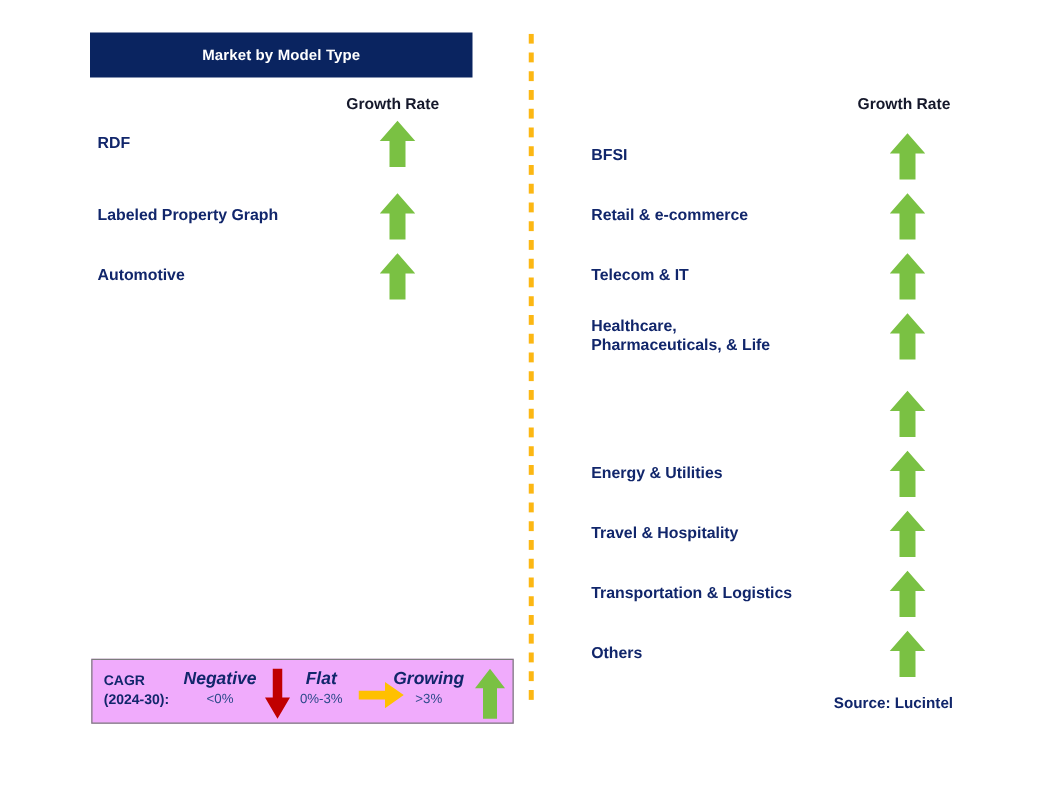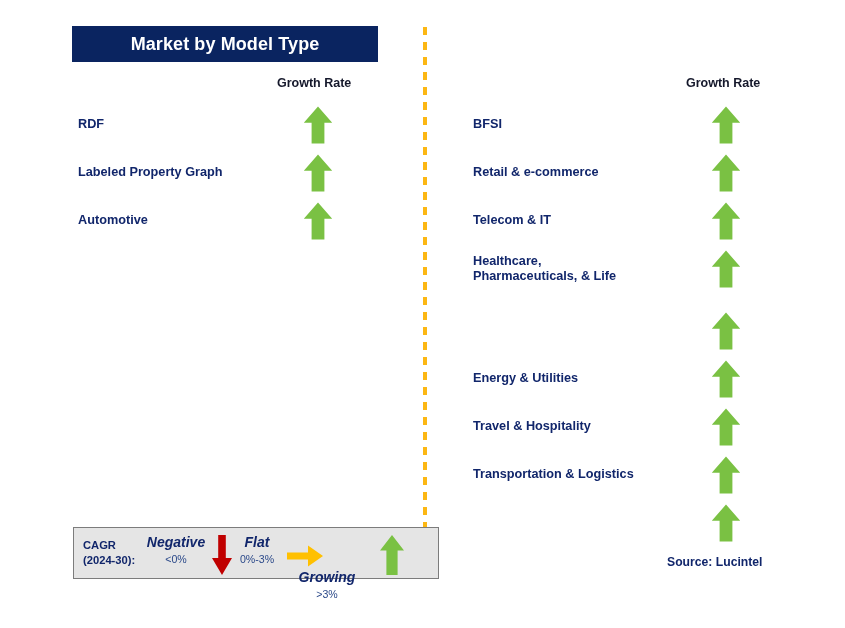--- a/index.html
+++ b/index.html
@@ -27,21 +27,21 @@
     background: #0a2460;
     display: flex;
     align-items: center;
     justify-content: center;
   }
   #panel-left .panel-header  { left: 72px;  width: 306px; }
   #panel-right .panel-header { left: 31px;  width: 311px; }
 
   .panel-header-title {
     color: #ffffff;
-    font-size: 18px;
+    font-size: 12px;
     font-weight: bold;
     letter-spacing: .1px;
     white-space: nowrap;
   }
 
   .growth-rate-label {
     position: absolute;
     top: 76px;
     font-size: 12.5px;
     font-weight: bold;
@@ -89,24 +89,24 @@
     height: 534px;
     background-image: linear-gradient(to bottom, #fcb713 0px, #fcb713 8px, rgba(255,255,255,0) 8px, rgba(255,255,255,0) 15px);
     background-size: 4px 15px;
   }
 
   
   #legend {
     position: absolute;
     left: 73px;
     top: 527px;
-    width: 366px;
+    width: 338px;
     height: 52px;
     border: 1.6px solid #7c7c7c;
-    background: #e5e5e5;
+    background: #f0abfc;
     box-sizing: border-box;
   }
   .legend-inner { position: relative; width: 100%; height: 100%; }
 
   .cagr-text {
     position: absolute;
     left: 9px;
     top: 10px;
     font-size: 11.2px;
     font-weight: bold;
@@ -124,21 +124,21 @@
     white-space: nowrap;
   }
   .legend-range {
     font-size: 10.6px;
     color: #2c4a8a;
     white-space: nowrap;
     margin-top: 3px;
   }
   #legend-neg    { left: 69px;  top: 6px; width: 66px; }
   #legend-flat   { left: 150px; top: 6px; width: 66px; }
-  #legend-grow   { left: 218px; top: 6px; width: 70px; margin-top: 35px; }
+  #legend-grow   { left: 234px; top: 6px; width: 70px; }
 
   .legend-icon { position: absolute; }
   #legend-icon-negative { left: 137px; top: 6px;  width: 22px; height: 42px; }
   #legend-icon-flat     { left: 212px; top: 16px; width: 38px; height: 24px; }
   #legend-icon-growing  { left: 305px; top: 6px;  width: 26px; height: 42px; }
 
   
   #source-note {
     position: absolute;
     left: 667px;
@@ -156,21 +156,21 @@
 
 <div class="panel" id="panel-left">
 
   <div class="panel-header">
     <span class="panel-header-title">Market by Model Type</span>
   </div>
 
   <div class="growth-rate-label">Growth Rate</div>
 
   <div class="rows" id="left-rows">
-      <div class="row" style="top: 103px;">
+      <div class="row" style="top: 93px;">
         <div class="row-label">RDF</div>
         <div class="row-arrow" style="top: 3px;">
           <svg viewBox="0 0 30 38" width="30" height="38">
             <path d="M15 0.5 L29.2 16.8 H21.4 V37.5 H8.6 V16.8 H0.8 Z" fill="#7ac143"></path>
           </svg>
         </div>
       </div>
       <div class="row" style="top: 151px;">
         <div class="row-label">Labeled Property Graph</div>
         <div class="row-arrow" style="top: 3px;">
@@ -254,20 +254,21 @@
       </div>
       <div class="row" style="top: 453px;">
         <div class="row-label">Transportation &amp; Logistics</div>
         <div class="row-arrow" style="top: 3px;">
           <svg viewBox="0 0 30 38" width="30" height="38">
             <path d="M15 0.5 L29.2 16.8 H21.4 V37.5 H8.6 V16.8 H0.8 Z" fill="#7ac143"></path>
           </svg>
         </div>
       </div>
       <div class="row" style="top: 501px;">
+        <div class="row-label">Others</div>
         <div class="row-arrow" style="top: 3px;">
           <svg viewBox="0 0 30 38" width="30" height="38">
             <path d="M15 0.5 L29.2 16.8 H21.4 V37.5 H8.6 V16.8 H0.8 Z" fill="#7ac143"></path>
           </svg>
         </div>
       </div>
     </div>
 </div>
 
 <div id="divider"></div>

